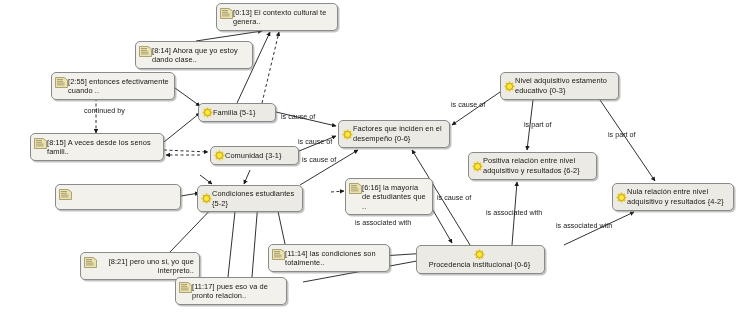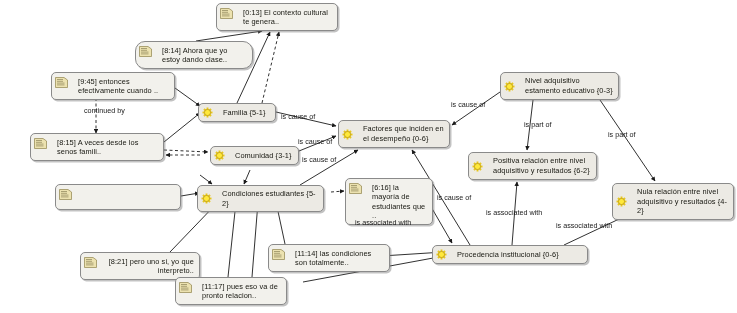--- a/index.html
+++ b/index.html
@@ -23,21 +23,21 @@
     top: 0;
     width: 737px;
     height: 313px;
     pointer-events: none;
   }
   .node {
     position: absolute;
     box-sizing: border-box;
     display: flex;
     align-items: flex-start;
-    gap: 10px;
+    gap: 0;
     padding: 3px 5px 3px 3px;
     background: #f2f1ec;
     border: 1px solid #8a8a8a;
     border-radius: 5px;
     box-shadow: 1.5px 1.5px 0 rgba(120,120,120,0.45);
     font-size: 7.4px;
     line-height: 9.6px;
     color: #16160f;
     letter-spacing: 0.01em;
   }
@@ -151,21 +151,21 @@
             <g stroke="#8b8257" stroke-width="0.7">
               <line x1="2" y1="2.5" x2="8" y2="2.5"></line>
               <line x1="2" y1="4.3" x2="8" y2="4.3"></line>
               <line x1="2" y1="6.1" x2="9.5" y2="6.1"></line>
               <line x1="2" y1="7.9" x2="9.5" y2="7.9"></line>
             </g>
           </svg>
         </span>
         <span class="node-label">[0:13] El contexto cultural te genera..</span>
       </div>
-      <div class="node quote" style="left: 135px; top: 41px; width: 118px; min-height: 26px; border-radius: 10px;">
+      <div class="node quote" style="left: 135px; top: 41px; width: 118px; min-height: 26px;">
         <span class="ico-quote">
           <svg width="13" height="11" viewBox="0 0 13 11">
             <path d="M0.5 0.5 H9 L12.5 3 V10.5 H0.5 Z" fill="#ece2b0" stroke="#9a8f5c" stroke-width="0.8"></path>
             <g stroke="#8b8257" stroke-width="0.7">
               <line x1="2" y1="2.5" x2="8" y2="2.5"></line>
               <line x1="2" y1="4.3" x2="8" y2="4.3"></line>
               <line x1="2" y1="6.1" x2="9.5" y2="6.1"></line>
               <line x1="2" y1="7.9" x2="9.5" y2="7.9"></line>
             </g>
           </svg>
@@ -177,21 +177,21 @@
           <svg width="13" height="11" viewBox="0 0 13 11">
             <path d="M0.5 0.5 H9 L12.5 3 V10.5 H0.5 Z" fill="#ece2b0" stroke="#9a8f5c" stroke-width="0.8"></path>
             <g stroke="#8b8257" stroke-width="0.7">
               <line x1="2" y1="2.5" x2="8" y2="2.5"></line>
               <line x1="2" y1="4.3" x2="8" y2="4.3"></line>
               <line x1="2" y1="6.1" x2="9.5" y2="6.1"></line>
               <line x1="2" y1="7.9" x2="9.5" y2="7.9"></line>
             </g>
           </svg>
         </span>
-        <span class="node-label">[9:45] entonces efectivamente cuando ..</span>
+        <span class="node-label">[2:55] entonces efectivamente cuando ..</span>
       </div>
       <div class="node quote" style="left: 30px; top: 133px; width: 134px; min-height: 26px;">
         <span class="ico-quote">
           <svg width="13" height="11" viewBox="0 0 13 11">
             <path d="M0.5 0.5 H9 L12.5 3 V10.5 H0.5 Z" fill="#ece2b0" stroke="#9a8f5c" stroke-width="0.8"></path>
             <g stroke="#8b8257" stroke-width="0.7">
               <line x1="2" y1="2.5" x2="8" y2="2.5"></line>
               <line x1="2" y1="4.3" x2="8" y2="4.3"></line>
               <line x1="2" y1="6.1" x2="9.5" y2="6.1"></line>
               <line x1="2" y1="7.9" x2="9.5" y2="7.9"></line>
@@ -294,21 +294,21 @@
             <line x1="3.66" y1="7.34" x2="1.96" y2="9.04" stroke="#e8c81e" stroke-width="1.9"></line>
             <line x1="2.90" y1="5.50" x2="0.50" y2="5.50" stroke="#e8c81e" stroke-width="1.9"></line>
             <line x1="3.66" y1="3.66" x2="1.96" y2="1.96" stroke="#e8c81e" stroke-width="1.9"></line>
             <line x1="5.50" y1="2.90" x2="5.50" y2="0.50" stroke="#e8c81e" stroke-width="1.9"></line>
             <line x1="7.34" y1="3.66" x2="9.04" y2="1.96" stroke="#e8c81e" stroke-width="1.9"></line>
             <circle cx="5.5" cy="5.5" r="3.1" fill="#ffe93b" stroke="#b9960c" stroke-width="0.8"></circle>
           </svg>
         </span>
         <span class="node-label">Comunidad {3-1}</span>
       </div>
-      <div class="node code" style="left: 197px; top: 185px; width: 127px; min-height: 15px;">
+      <div class="node code" style="left: 197px; top: 185px; width: 106px; min-height: 15px;">
         <span class="ico-code">
           <svg width="11" height="11" viewBox="0 0 11 11">
             <line x1="8.10" y1="5.50" x2="10.50" y2="5.50" stroke="#e8c81e" stroke-width="1.9"></line>
             <line x1="7.34" y1="7.34" x2="9.04" y2="9.04" stroke="#e8c81e" stroke-width="1.9"></line>
             <line x1="5.50" y1="8.10" x2="5.50" y2="10.50" stroke="#e8c81e" stroke-width="1.9"></line>
             <line x1="3.66" y1="7.34" x2="1.96" y2="9.04" stroke="#e8c81e" stroke-width="1.9"></line>
             <line x1="2.90" y1="5.50" x2="0.50" y2="5.50" stroke="#e8c81e" stroke-width="1.9"></line>
             <line x1="3.66" y1="3.66" x2="1.96" y2="1.96" stroke="#e8c81e" stroke-width="1.9"></line>
             <line x1="5.50" y1="2.90" x2="5.50" y2="0.50" stroke="#e8c81e" stroke-width="1.9"></line>
             <line x1="7.34" y1="3.66" x2="9.04" y2="1.96" stroke="#e8c81e" stroke-width="1.9"></line>
@@ -374,21 +374,21 @@
             <line x1="3.66" y1="7.34" x2="1.96" y2="9.04" stroke="#e8c81e" stroke-width="1.9"></line>
             <line x1="2.90" y1="5.50" x2="0.50" y2="5.50" stroke="#e8c81e" stroke-width="1.9"></line>
             <line x1="3.66" y1="3.66" x2="1.96" y2="1.96" stroke="#e8c81e" stroke-width="1.9"></line>
             <line x1="5.50" y1="2.90" x2="5.50" y2="0.50" stroke="#e8c81e" stroke-width="1.9"></line>
             <line x1="7.34" y1="3.66" x2="9.04" y2="1.96" stroke="#e8c81e" stroke-width="1.9"></line>
             <circle cx="5.5" cy="5.5" r="3.1" fill="#ffe93b" stroke="#b9960c" stroke-width="0.8"></circle>
           </svg>
         </span>
         <span class="node-label">Nula relación entre nivel adquisitivo y resultados {4-2}</span>
       </div>
-      <div class="node code" style="left: 432px; top: 245px; width: 156px; min-height: 15px;">
+      <div class="node code" style="left: 416px; top: 245px; width: 129px; min-height: 15px; flex-direction: column;">
         <span class="ico-code">
           <svg width="11" height="11" viewBox="0 0 11 11">
             <line x1="8.10" y1="5.50" x2="10.50" y2="5.50" stroke="#e8c81e" stroke-width="1.9"></line>
             <line x1="7.34" y1="7.34" x2="9.04" y2="9.04" stroke="#e8c81e" stroke-width="1.9"></line>
             <line x1="5.50" y1="8.10" x2="5.50" y2="10.50" stroke="#e8c81e" stroke-width="1.9"></line>
             <line x1="3.66" y1="7.34" x2="1.96" y2="9.04" stroke="#e8c81e" stroke-width="1.9"></line>
             <line x1="2.90" y1="5.50" x2="0.50" y2="5.50" stroke="#e8c81e" stroke-width="1.9"></line>
             <line x1="3.66" y1="3.66" x2="1.96" y2="1.96" stroke="#e8c81e" stroke-width="1.9"></line>
             <line x1="5.50" y1="2.90" x2="5.50" y2="0.50" stroke="#e8c81e" stroke-width="1.9"></line>
             <line x1="7.34" y1="3.66" x2="9.04" y2="1.96" stroke="#e8c81e" stroke-width="1.9"></line>

